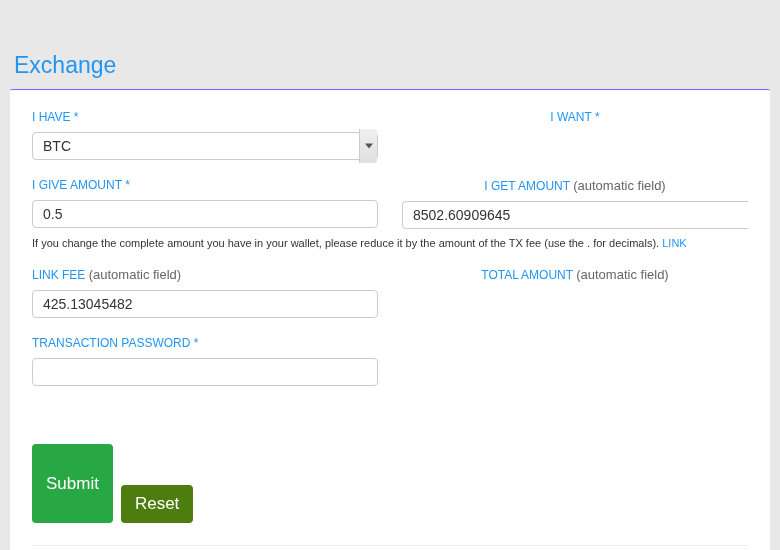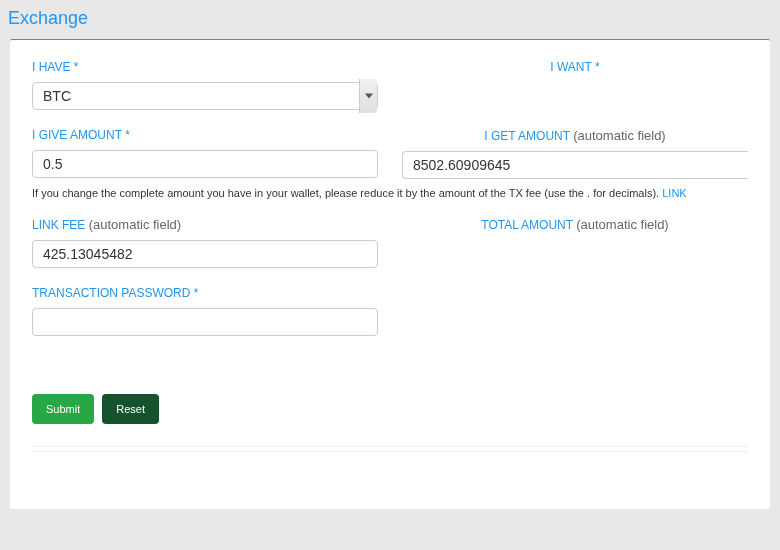--- a/index.html
+++ b/index.html
@@ -5,23 +5,24 @@
     * { box-sizing: border-box; margin: 0; padding: 0; }
     body {
       font-family: Arial, Helvetica, sans-serif;
       background: #e8e8e8;
       width: 780px;
       height: 550px;
       overflow: hidden;
     }
     .page-title {
       color: #2196f3;
-      font-size: 18px;
+      font-size: 23px;
       font-weight: 400;
-      padding: 8px 8px 10px;
+      padding: 8px 14px 10px;
+      margin-top: 44px;
     }
     .card {
       background: #fff;
       margin: 0 10px 0 10px;
       padding: 20px 22px 30px 22px;
       border-radius: 2px;
       height: 470px;
       border-top: 1px solid #8b5cf6;
     }
     .form-row {
@@ -92,26 +93,26 @@
     }
     .buttons {
       display: flex;
       gap: 8px;
       margin-top: 40px;
     }
     .btn {
       border: none;
       border-radius: 4px;
       padding: 9px 14px;
-      font-size: 11px;
+      font-size: 17px;
       color: #fff;
       cursor: pointer;
     }
     .btn-submit { background: #28a745; }
-    .btn-reset  { background: #14532d; }
+    .btn-reset  { background: #4d7c0f; margin-top: 41px; }
     .hr-zone {
       margin-top: 22px;
       border-top: 1px solid #eee;
       border-bottom: 1px solid #eee;
       height: 6px;
     }
     .right-clip { min-width: 0; align-items: center; }
   </style>
 </head>
 <body>

